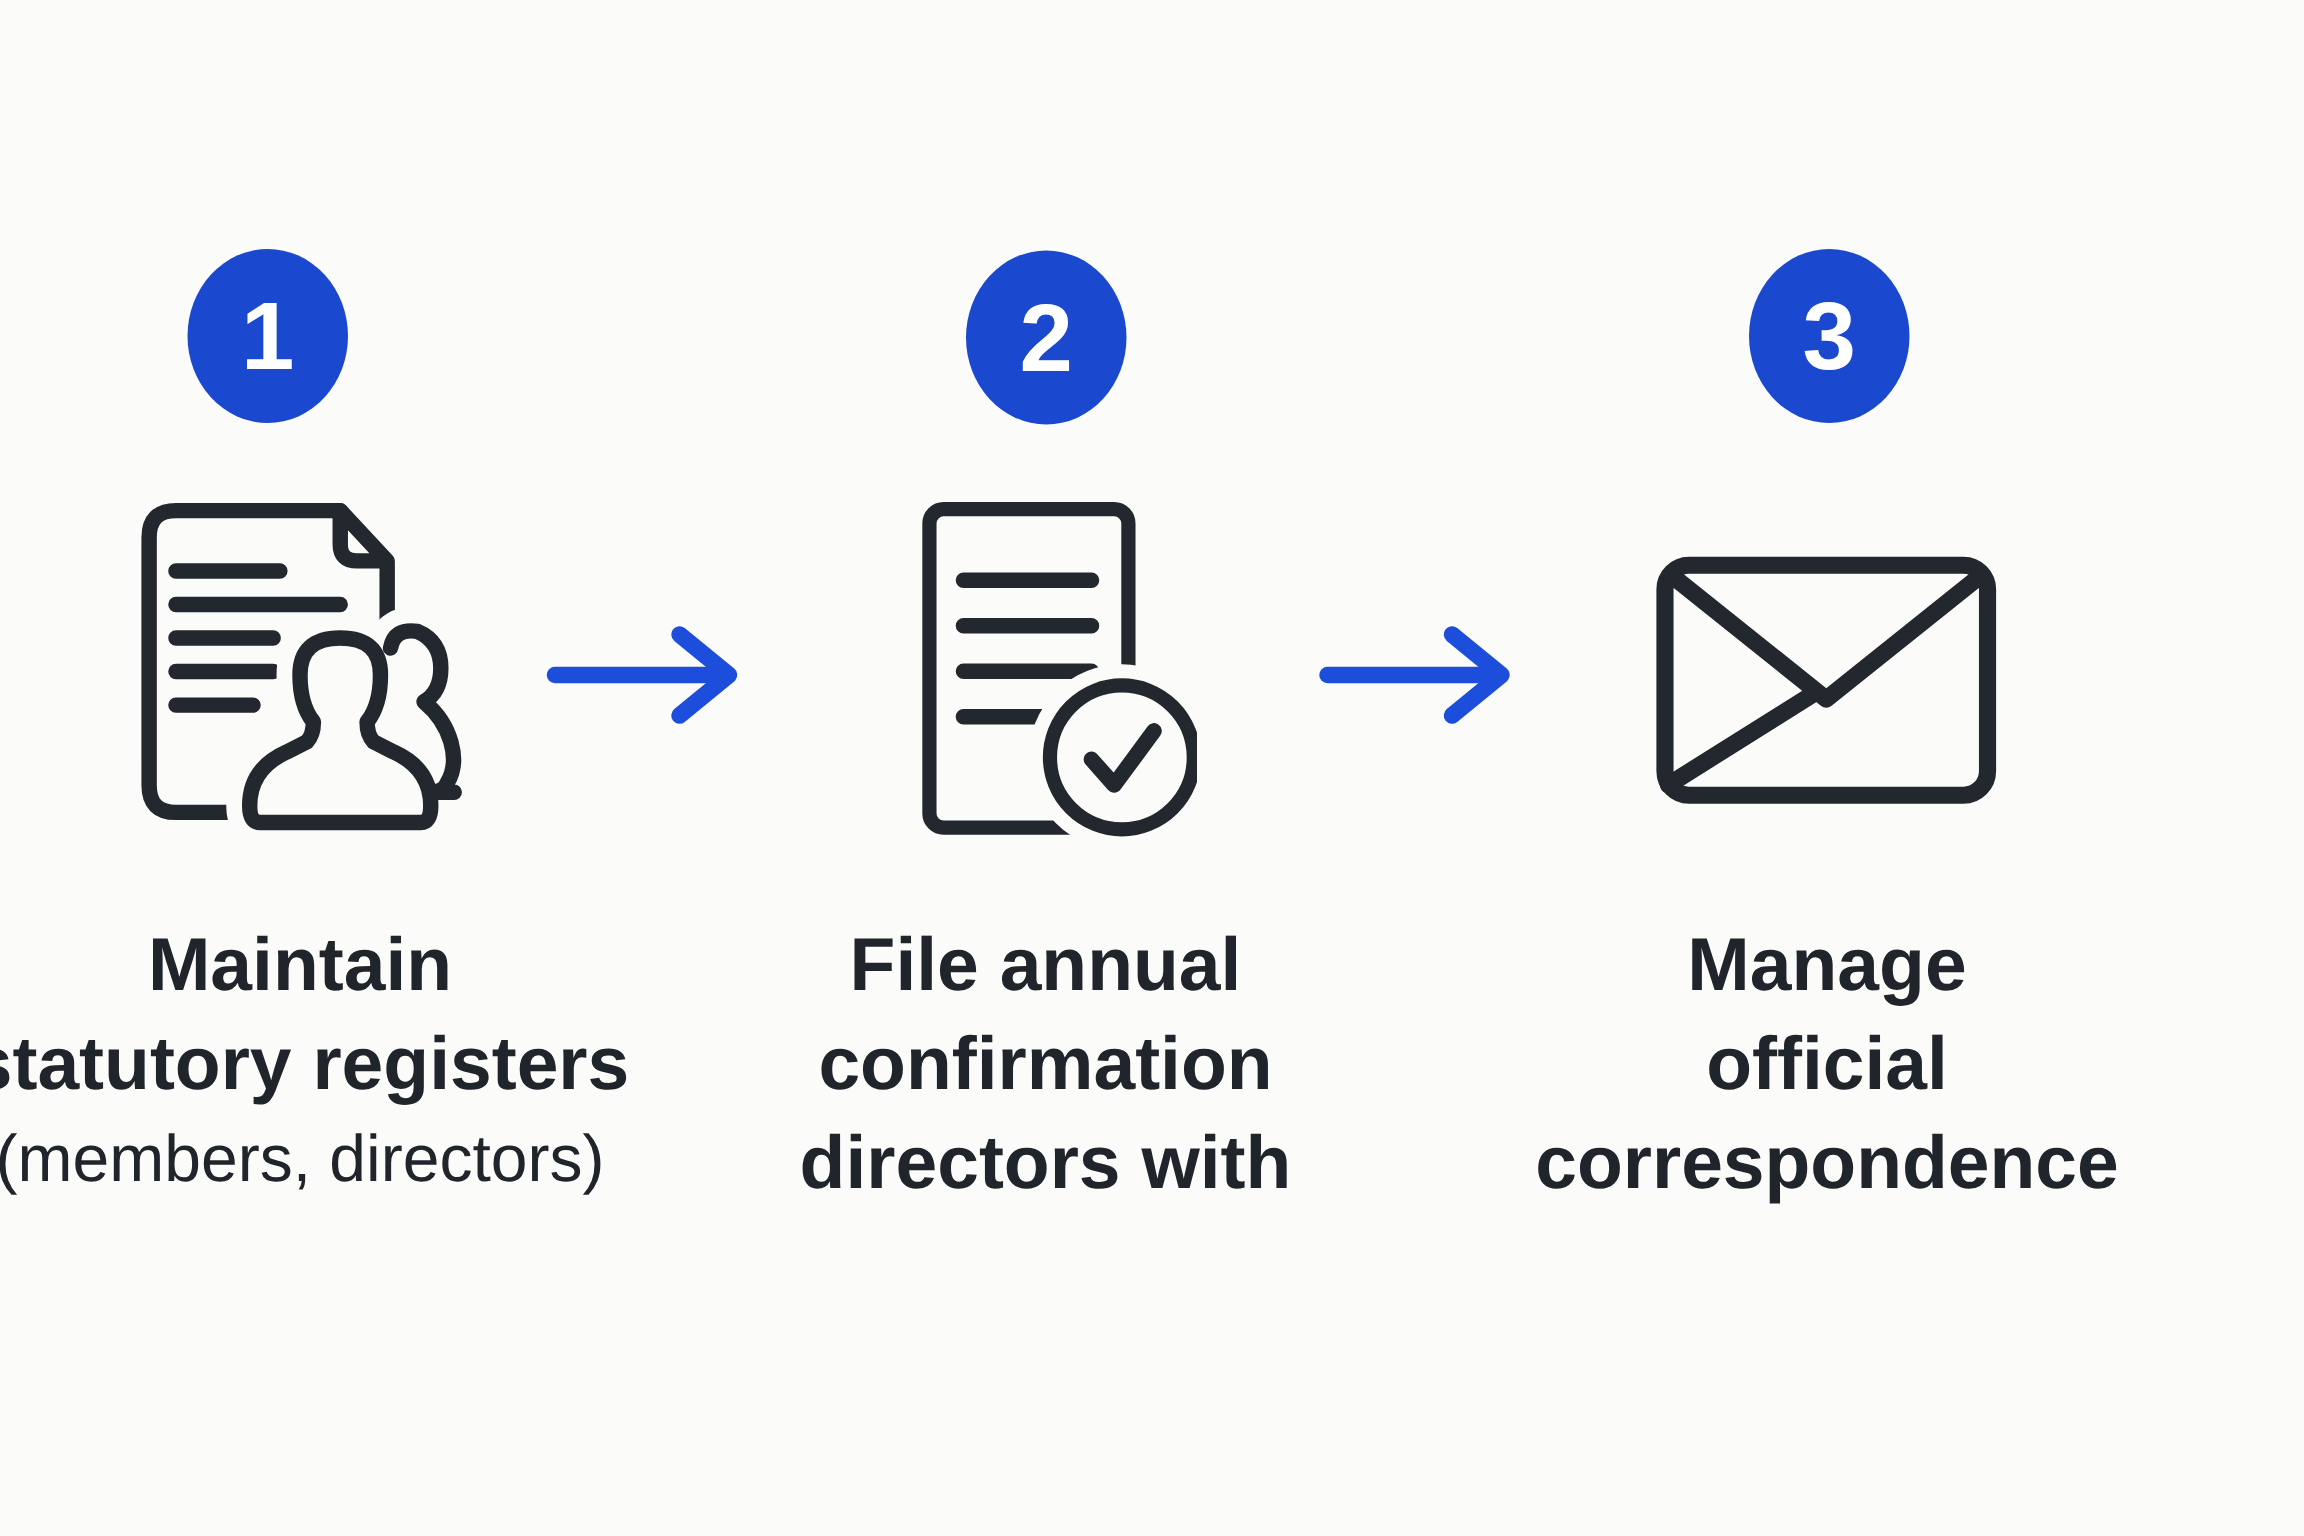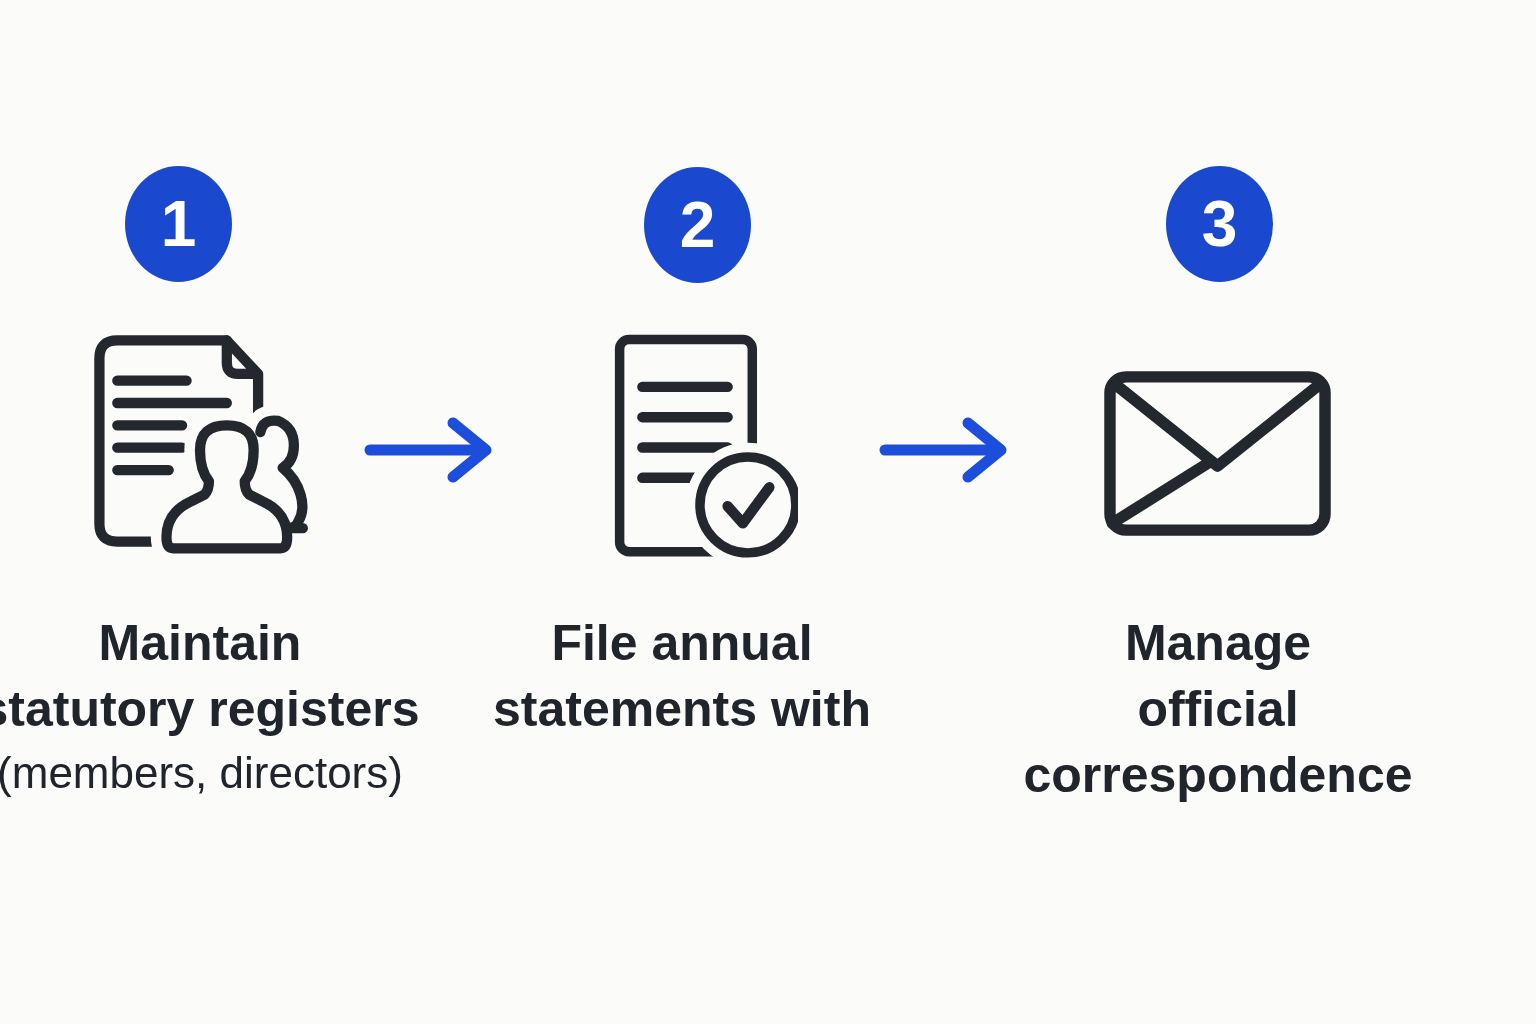--- a/index.html
+++ b/index.html
@@ -39,21 +39,21 @@
   .arrow-1 { left: 362px; top: 414px; }
   .arrow-2 { left: 877px; top: 414px; }
 
   .label {
     position: absolute;
     width: 640px;
     text-align: center;
     top: 610px;
   }
   .label-1 { left: -120px; }
-  .label-2 { left: 362px; text-align: center; }
+  .label-2 { left: 377px; text-align: center; }
   .label-3 { left: 898px; }
   .title-line {
     font-size: 50px;
     font-weight: 700;
     line-height: 66px;
     white-space: nowrap;
   }
   .subtitle {
     font-size: 44px;
     font-weight: 400;
@@ -133,21 +133,22 @@
   </div>
 
   <div class="label label-1">
     <div class="title-line">Maintain</div>
     <div class="title-line">statutory registers</div>
     <div class="subtitle">(members, directors)</div>
   </div>
 
   <div class="label label-2">
     <div class="title-line">File annual</div>
-    <div class="title-line">statements with</div>
+    <div class="title-line">confirmation</div>
+    <div class="title-line">directors with</div>
   </div>
 
   <div class="label label-3">
     <div class="title-line">Manage</div>
     <div class="title-line">official</div>
     <div class="title-line">correspondence</div>
   </div>
 
 </div>
 

